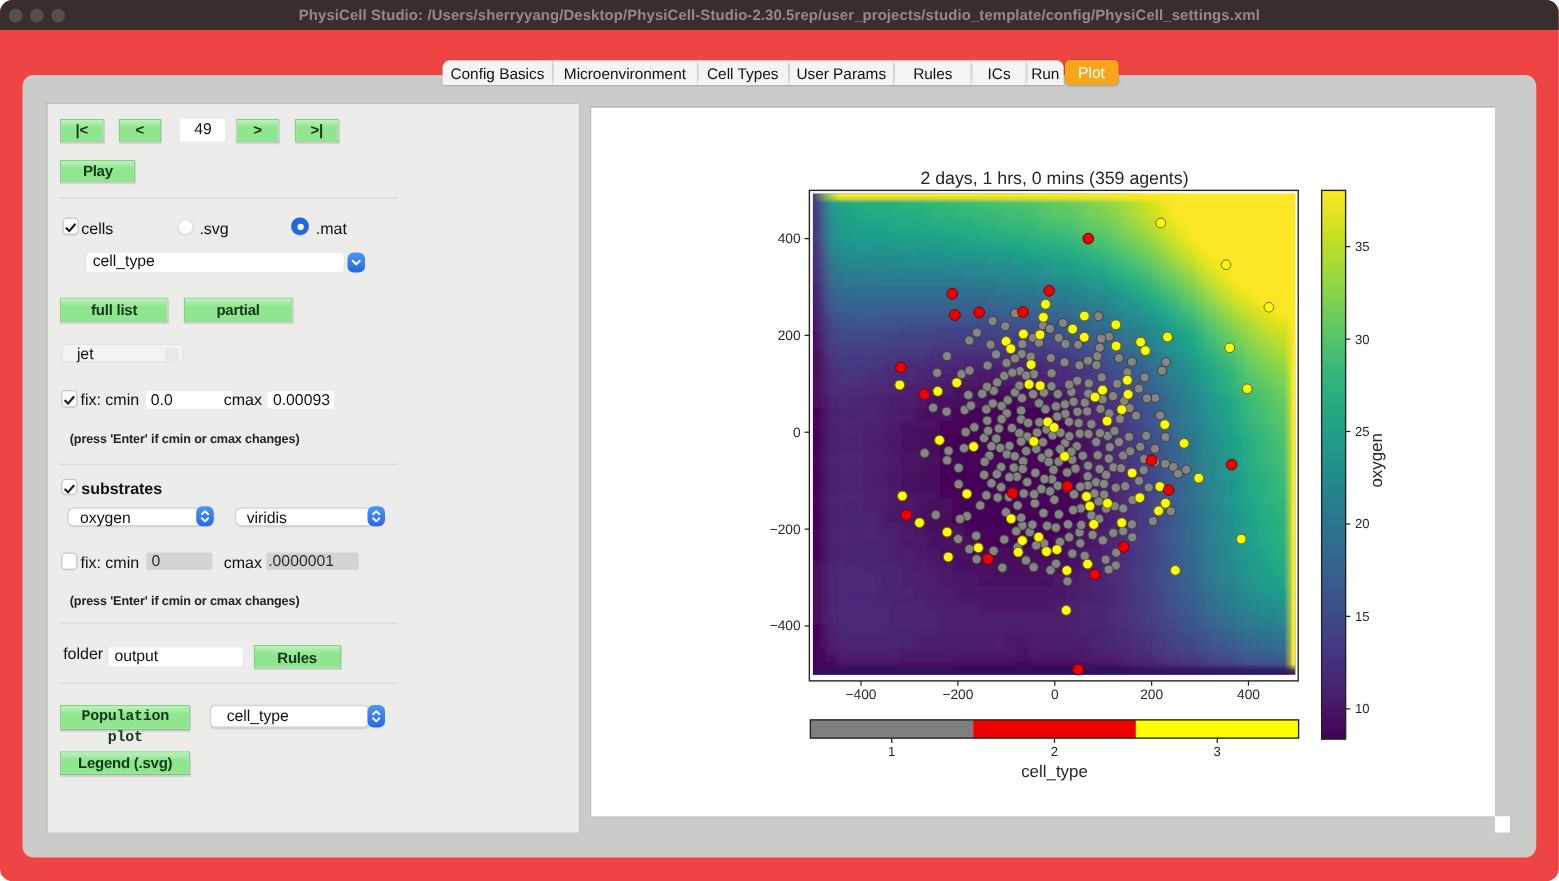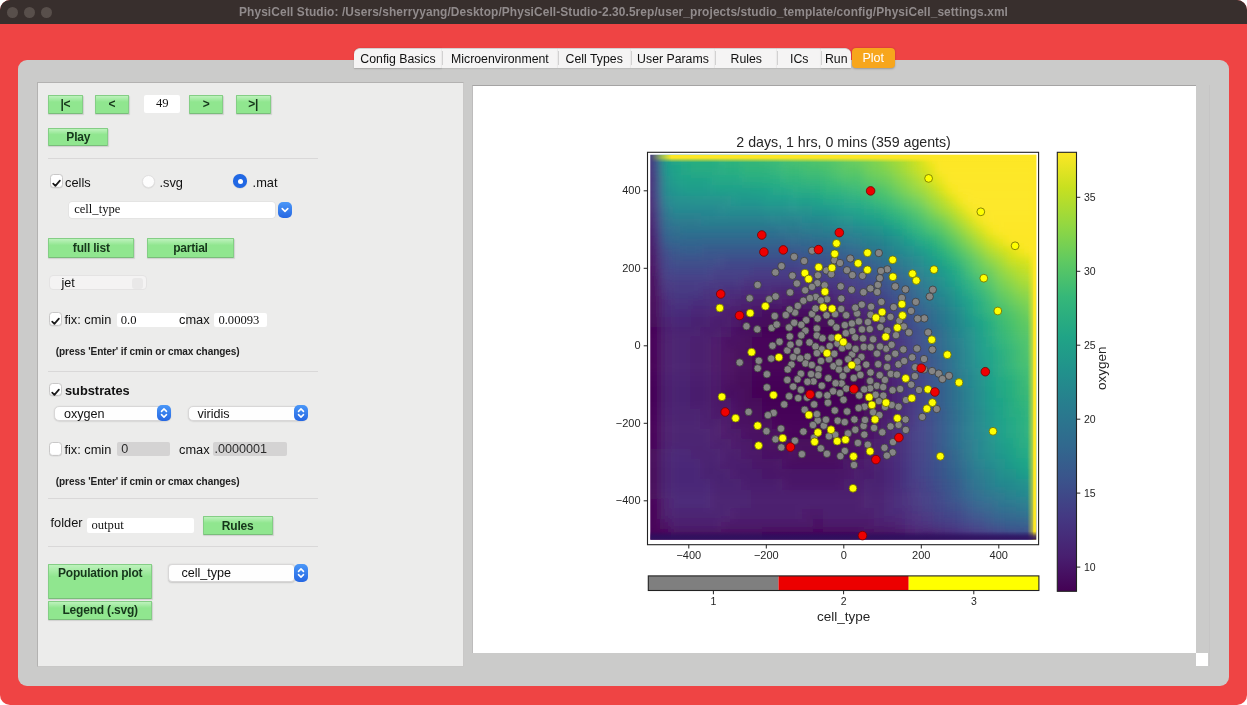--- a/index.html
+++ b/index.html
@@ -10,21 +10,21 @@
 #menubar { position:absolute; top:24px; left:0; width:100%; height:21px; }
 #menubar span { position:absolute; top:3.5px; font-size:12.9px; color:#111; }
 #container { position:absolute; left:18.4px; top:60px; width:1211px; height:626.3px; background:#cbcbca; border-radius:9px; }
 .tab { position:absolute; top:48.2px; height:19.8px; background:#f5f4f4; font-size:12.3px; color:#111; text-align:center; line-height:20px; border-top:0.5px solid #d2d1d1; box-shadow:0 0.5px 1.5px rgba(0,0,0,0.18); }
 .tabsep { position:absolute; top:51px; height:14px; width:1px; background:#d2d1d1; z-index:5; }
 #tabplot { position:absolute; left:851.7px; top:48px; width:43px; height:20.4px; background:#f7a61c; border-radius:4px; color:#fff; font-size:12.5px; font-weight:500; text-align:center; line-height:20px; z-index:6; box-shadow:0 0.5px 2px rgba(0,0,0,0.25); }
 #leftpanel { position:absolute; left:37px; top:81.5px; width:427px; height:585px; background:#ececeb; border:1px solid #b3b2b1; border-right-color:#c9c8c7; border-bottom-color:#c9c8c7; }
 #rightpanel { position:absolute; left:471.7px; top:84.7px; width:724.5px; height:568.5px; background:#ffffff; border-top:1px solid #a5a4a4; border-left:1px solid #bdbcbc; }
 #corner { position:absolute; left:1196.2px; top:653.3px; width:12.3px; height:12.6px; background:#fff; }
 .btn { position:absolute; background:linear-gradient(180deg,#bdf2bc,#90e68f 35%); border:1px solid #84ce85; border-bottom-color:#79bd7a; border-radius:1px; font-size:12px; font-weight:700; color:#16361b; letter-spacing:-0.2px; text-align:center; box-shadow:0.5px 1px 1px rgba(0,0,0,0.12); }
-.field { position:absolute; background:#ffffff; border-radius:2px; font-size:12.6px; color:#111;font-family:Liberation Serif, serif; }
+.field { position:absolute; background:#ffffff; border-radius:2px; font-size:12.6px; color:#111; }
 .dfield { position:absolute; background:#d4d3d3; border-radius:2px; font-size:12.6px; color:#2c2c2c; }
 .cb { position:absolute; width:13.5px; height:13.5px; background:#fff; border:1px solid #c9c8c8; border-radius:3.5px; box-shadow:inset 0 -0.5px 1px rgba(0,0,0,0.06), 0 0.5px 0.5px rgba(0,0,0,0.08); }
 .lbl { position:absolute; font-size:12.8px; color:#111; white-space:nowrap; }
 .sep { position:absolute; left:48px; width:270px; height:1px; background:#d9d8d8; }
 .combo { position:absolute; background:#fefefe; border:0.5px solid #d8d7d7; border-radius:5px; box-shadow:0 0.5px 1.5px rgba(0,0,0,0.15); font-size:12.6px; color:#111; }
 .bluebtn { position:absolute; background:linear-gradient(#4a97f8,#2667e2); border-radius:5px; display:flex; align-items:center; justify-content:center; }
 .note { position:absolute; font-size:10.1px; font-weight:bold; color:#222; white-space:nowrap; letter-spacing:-0.1px; }
 </style></head>
 <body>
 <div id="win">
@@ -120,21 +120,21 @@
   <div class="lbl" style="left:179px; top:442.4px;">cmax</div>
   <div class="dfield" style="left:212.6px; top:441.7px; width:74px; height:14.4px; line-height:14.4px; padding-left:2px;">.0000001</div>
   <div class="note" style="left:55.8px; top:475.5px;">(press 'Enter' if cmin or cmax changes)</div>
   <div class="sep" style="top:497.5px;"></div>
 
   <div class="lbl" style="left:50.5px; top:515.2px;">folder</div>
   <div class="field" style="left:86.5px; top:518.3px; width:107px; height:14.6px; line-height:14.6px; padding-left:5px;">output</div>
   <div class="btn" style="left:202.8px; top:515.5px; width:69.8px; height:19.7px; line-height:18px;">Rules</div>
   <div class="sep" style="top:546px;"></div>
 
-  <div class="btn" style="left:48.1px; top:563.8px; width:104.2px; height:35px; line-height:17.5px;">Population plot</div>
+  <div class="btn" style="left:48.1px; top:563.8px; width:104.2px; height:20px; line-height:17.5px;font-family:Liberation Mono, monospace;">Population plot</div>
   <div class="combo" style="left:168.4px; top:564.3px; width:126.5px; height:17.9px; line-height:17px; padding-left:12px; border-radius:4px;">cell_type</div>
   <div class="bluebtn" style="left:294.2px; top:564px; width:14px; height:18.2px;">
       <svg width="10" height="12" viewBox="0 0 10 12">
         <path d="M2.5 4.4 L5 1.9 L7.5 4.4" fill="none" stroke="#fff" stroke-width="1.5" stroke-linecap="round" stroke-linejoin="round"></path>
         <path d="M2.5 7.6 L5 10.1 L7.5 7.6" fill="none" stroke="#fff" stroke-width="1.5" stroke-linecap="round" stroke-linejoin="round"></path>
       </svg>
     </div>
   <div class="btn" style="left:48.1px; top:601px; width:104.2px; height:19.1px; line-height:17.5px;">Legend (.svg)</div>
 
   <div style="position:absolute; left:471.7px; top:84.7px; width:724.5px; height:568.5px;">

